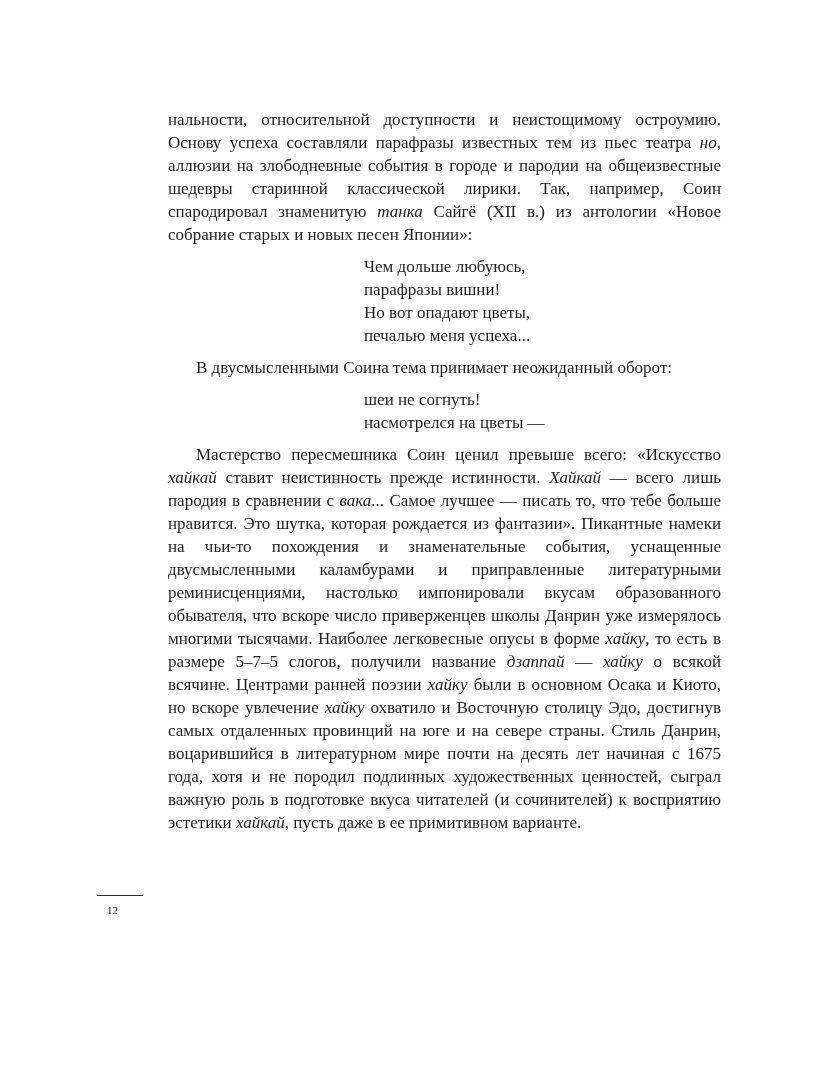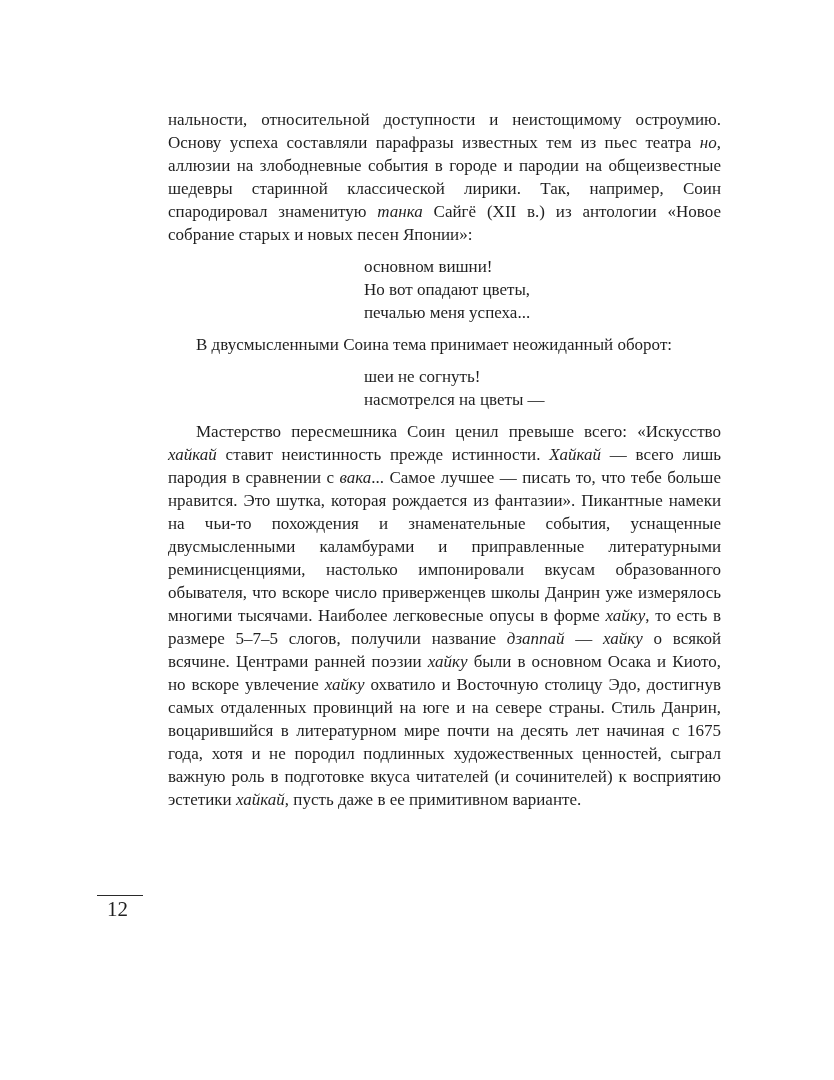--- a/index.html
+++ b/index.html
@@ -48,34 +48,35 @@
     top: 895px;
     width: 60px;
   }
   .footer-rule {
     width: 46px;
     height: 1px;
     background: #2a2a2a;
     margin-left: 2px;
   }
   .page-number {
-    margin-top: 1px;
+    margin-top: 8px;
     margin-left: 12px;
-    font-size: 21px;
+    font-size: 11px;
     color: #1f1f1f;
   }
 </style>
 </head>
 <body>
 
 <div class="page">
   <div class="text-block">
       <p class="para"><span>нальности, относительной доступности и неистощимому остроумию. Основу успеха составляли парафразы известных тем из пьес театра </span><i>но</i><span>, аллюзии на злободневные события в городе и пародии на общеизвестные шедевры старинной классической лирики. Так, например, Соин спародировал знаменитую </span><i>танка</i><span> Сайгё (XII в.) из антологии «Новое собрание старых и новых песен Японии»:</span></p>
       <div class="verse">
-        <div class="verse-line">основном вишни!</div>
+        <div class="verse-line">Чем дольше любуюсь,</div>
+        <div class="verse-line">парафразы вишни!</div>
         <div class="verse-line">Но вот опадают цветы,</div>
         <div class="verse-line">печалью меня успеха...</div>
       </div>
       <p class="para indent"><span>В двусмысленными Соина тема принимает неожиданный оборот:</span></p>
       <div class="verse">
         <div class="verse-line">шеи не согнуть!</div>
         <div class="verse-line">насмотрелся на цветы —</div>
       </div>
       <p class="para indent"><span>Мастерство пересмешника Соин ценил превыше всего: «Искусство </span><i>хайкай</i><span> ставит неистинность прежде истинности. </span><i>Хайкай</i><span> — всего лишь пародия в сравнении с </span><i>вака</i><span>... Самое лучшее — писать то, что тебе больше нравится. Это шутка, которая рождается из фантазии». Пикантные намеки на чьи-то похождения и знаменательные события, уснащенные двусмысленными каламбурами и приправленные литературными реминисценциями, настолько импонировали вкусам образованного обывателя, что вскоре число приверженцев школы Данрин уже измерялось многими тысячами. Наиболее легковесные опусы в форме </span><i>хайку</i><span>, то есть в размере 5–7–5 слогов, получили название </span><i>дзаппай</i><span> — </span><i>хайку</i><span> о всякой всячине. Центрами ранней поэзии </span><i>хайку</i><span> были в основном Осака и Киото, но вскоре увлечение </span><i>хайку</i><span> охватило и Восточную столицу Эдо, достигнув самых отдаленных провинций на юге и на севере страны. Стиль Данрин, воцарившийся в литературном мире почти на десять лет начиная с 1675 года, хотя и не породил подлинных художественных ценностей, сыграл важную роль в подготовке вкуса читателей (и сочинителей) к восприятию эстетики </span><i>хайкай</i><span>, пусть даже в ее примитивном варианте.</span></p>
     </div>

